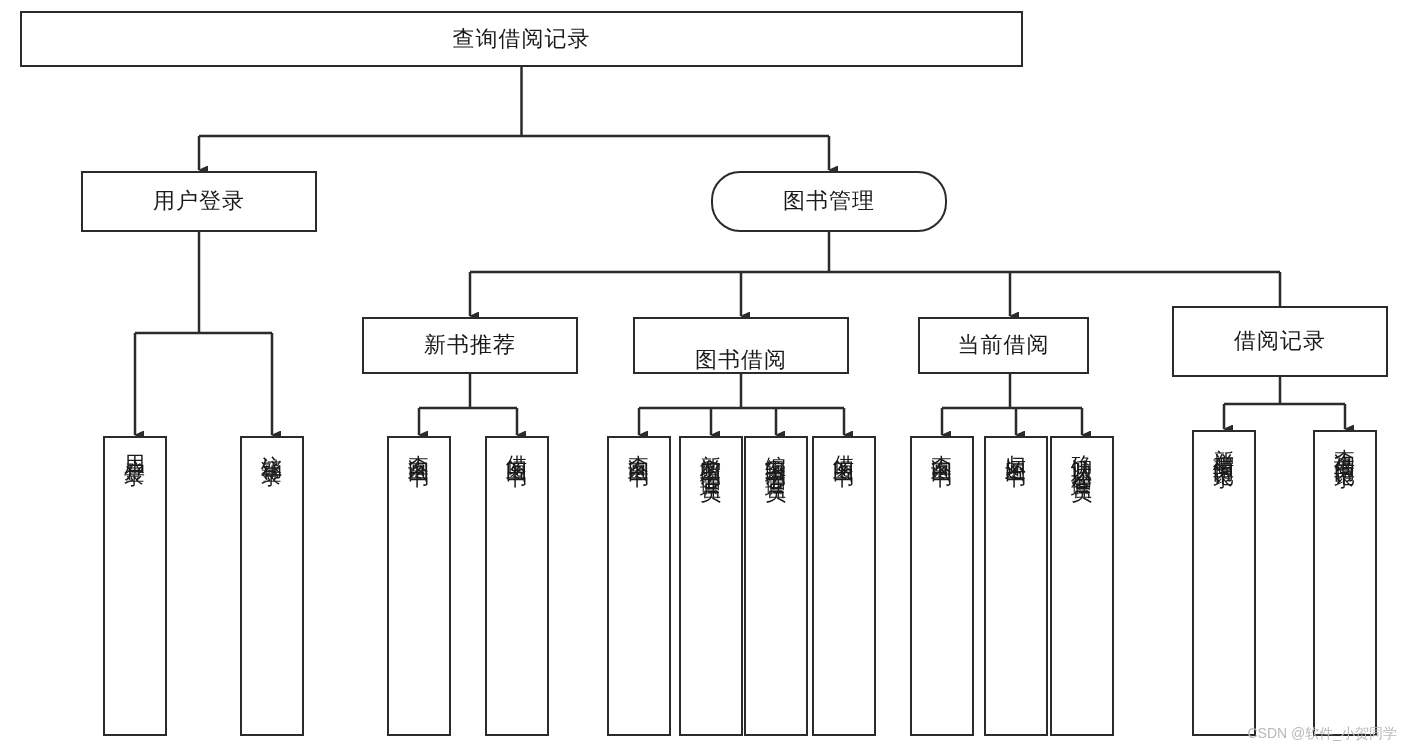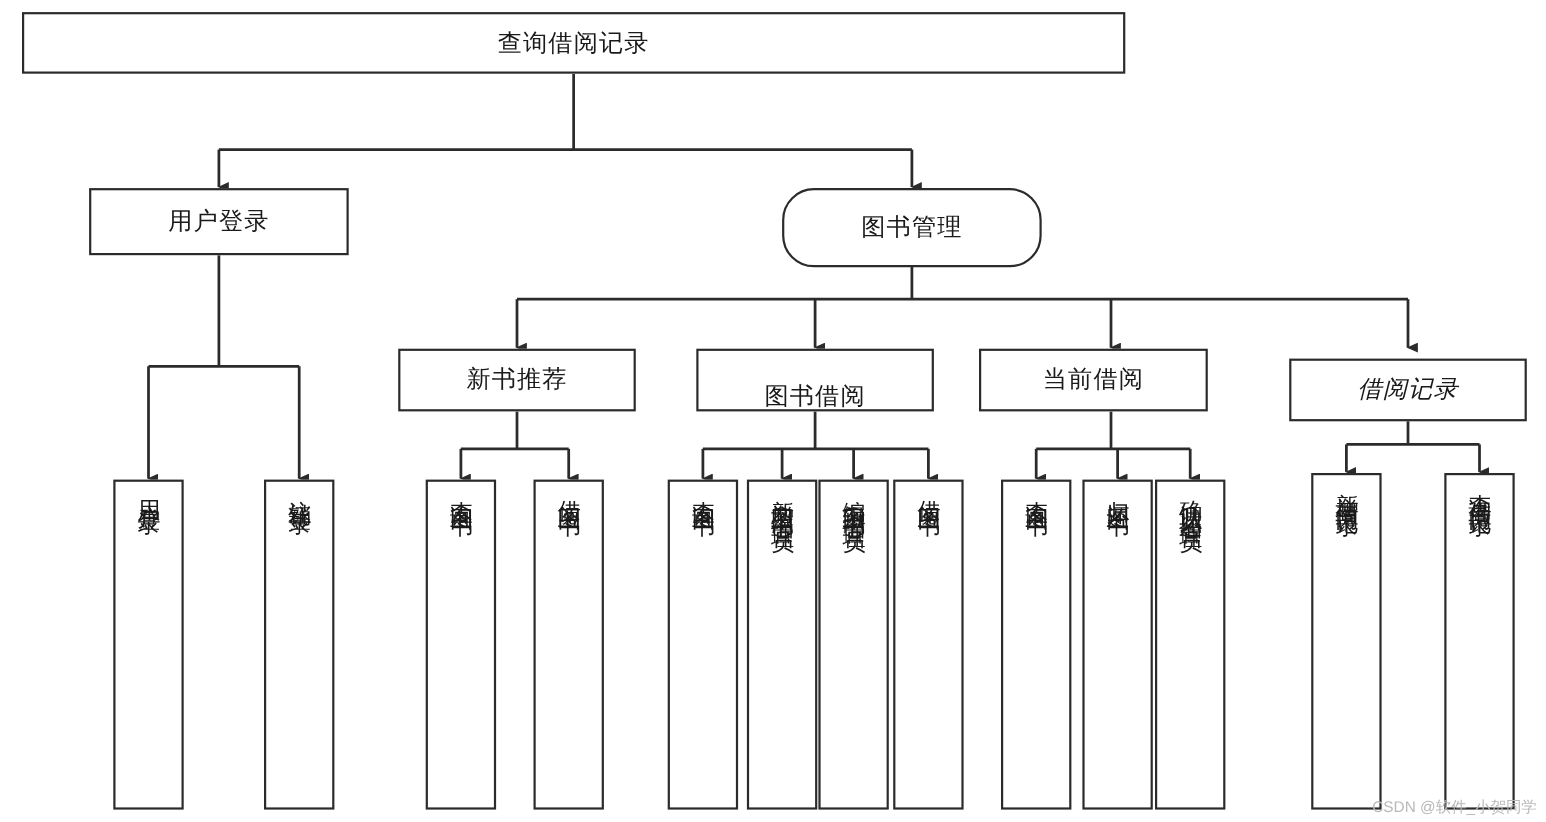--- a/index.html
+++ b/index.html
@@ -115,33 +115,33 @@
       <line x1="1224" y1="404" x2="1224" y2="429" stroke="#2b2b2b" stroke-width="2.5" marker-end="url(#arrowhead)"></line>
       <line x1="1345" y1="404" x2="1345" y2="429" stroke="#2b2b2b" stroke-width="2.5" marker-end="url(#arrowhead)"></line>
     </svg>
   <div id="node-layer">
       <div class="node-box" style="left: 20px; top: 11px; width: 1003px; height: 56px; border-color: rgb(43, 43, 43);">
         <span class="node-label-h" style="color: rgb(26, 26, 26);">查询借阅记录</span>
       </div>
       <div class="node-box" style="left: 81px; top: 171px; width: 236px; height: 61px; border-color: rgb(43, 43, 43);">
         <span class="node-label-h" style="color: rgb(26, 26, 26);">用户登录</span>
       </div>
-      <div class="node-box" style="left: 711px; top: 171px; width: 236px; height: 72px; border-color: rgb(43, 43, 43); border-radius: 29px;">
+      <div class="node-box" style="left: 711px; top: 171px; width: 236px; height: 61px; border-color: rgb(43, 43, 43); border-radius: 29px;">
         <span class="node-label-h" style="color: rgb(26, 26, 26);">图书管理</span>
       </div>
       <div class="node-box" style="left: 362px; top: 317px; width: 216px; height: 57px; border-color: rgb(43, 43, 43);">
         <span class="node-label-h" style="color: rgb(26, 26, 26);">新书推荐</span>
       </div>
       <div class="node-box" style="left: 633px; top: 317px; width: 216px; height: 57px; border-color: rgb(43, 43, 43); align-items: flex-end;">
         <span class="node-label-h" style="color: rgb(26, 26, 26);">图书借阅</span>
       </div>
-      <div class="node-box" style="left: 890px; top: 317px; width: 208px; height: 57px; border-color: rgb(43, 43, 43);">
+      <div class="node-box" style="left: 918px; top: 317px; width: 171px; height: 57px; border-color: rgb(43, 43, 43);">
         <span class="node-label-h" style="color: rgb(26, 26, 26);">当前借阅</span>
       </div>
-      <div class="node-box" style="left: 1172px; top: 326px; width: 216px; height: 57px; border-color: rgb(43, 43, 43); font-style: italic;">
+      <div class="node-box" style="left: 1172px; top: 306px; width: 216px; height: 71px; border-color: rgb(43, 43, 43);">
         <span class="node-label-h" style="color: rgb(26, 26, 26);">借阅记录</span>
       </div>
       <div class="node-box leaf" style="left: 103px; top: 436px; width: 64px; height: 300px; border-color: rgb(43, 43, 43);">
         <span class="node-label-v" style="color: rgb(26, 26, 26);">用户登录</span>
       </div>
       <div class="node-box leaf" style="left: 240px; top: 436px; width: 64px; height: 300px; border-color: rgb(43, 43, 43);">
         <span class="node-label-v" style="color: rgb(26, 26, 26);">注销登录</span>
       </div>
       <div class="node-box leaf" style="left: 387px; top: 436px; width: 64px; height: 300px; border-color: rgb(43, 43, 43);">
         <span class="node-label-v" style="color: rgb(26, 26, 26);">查询图书</span>

